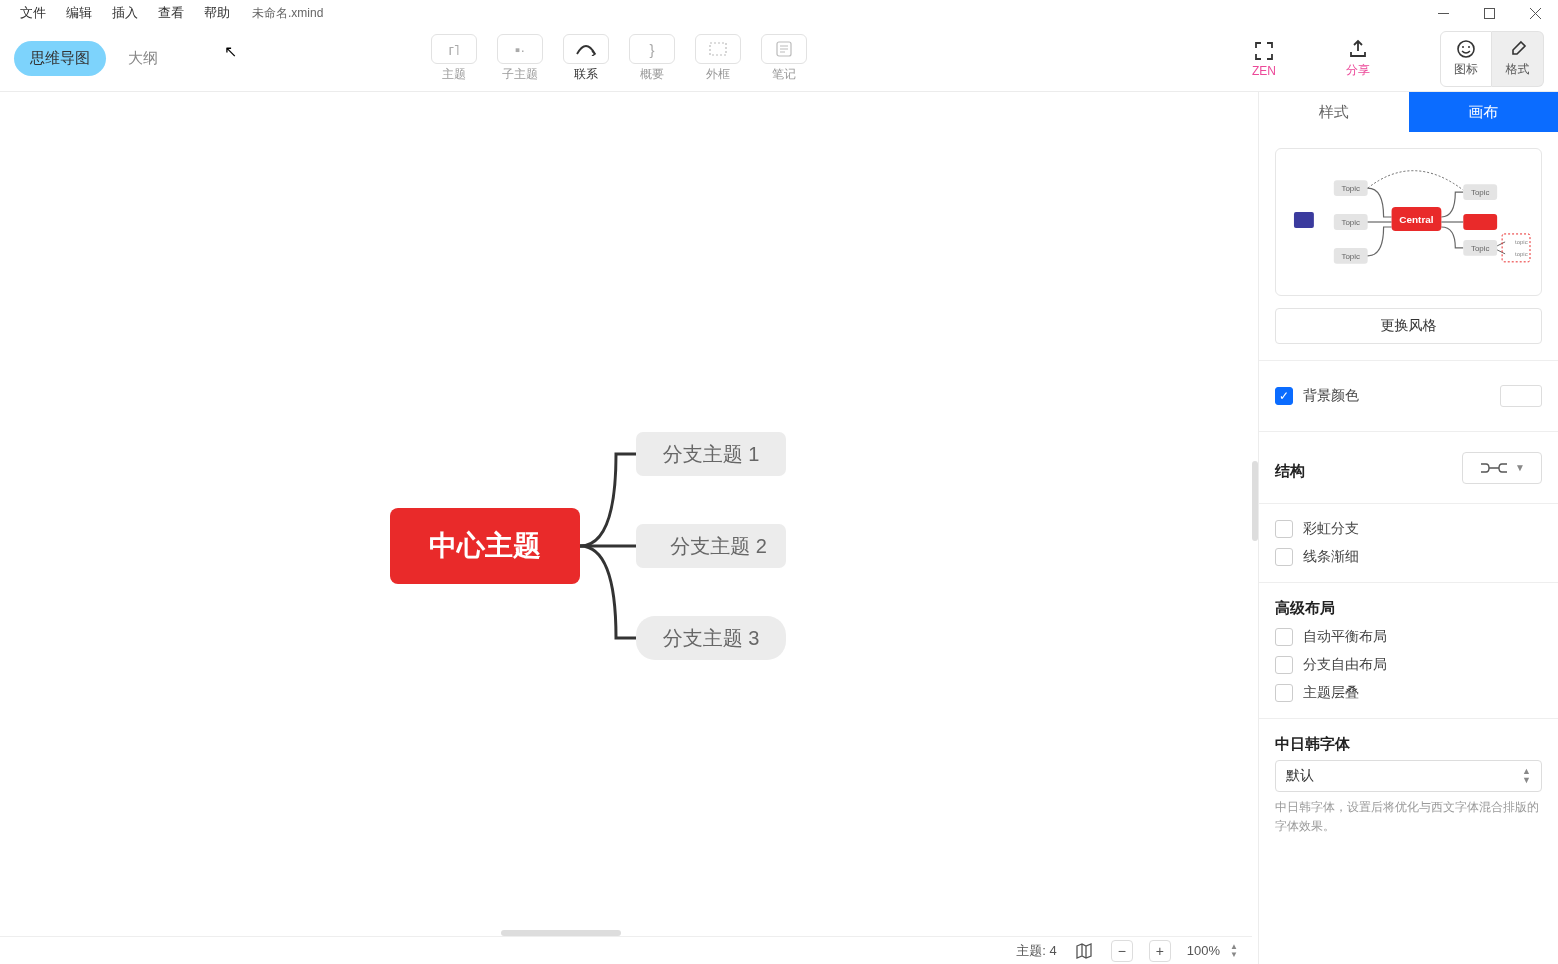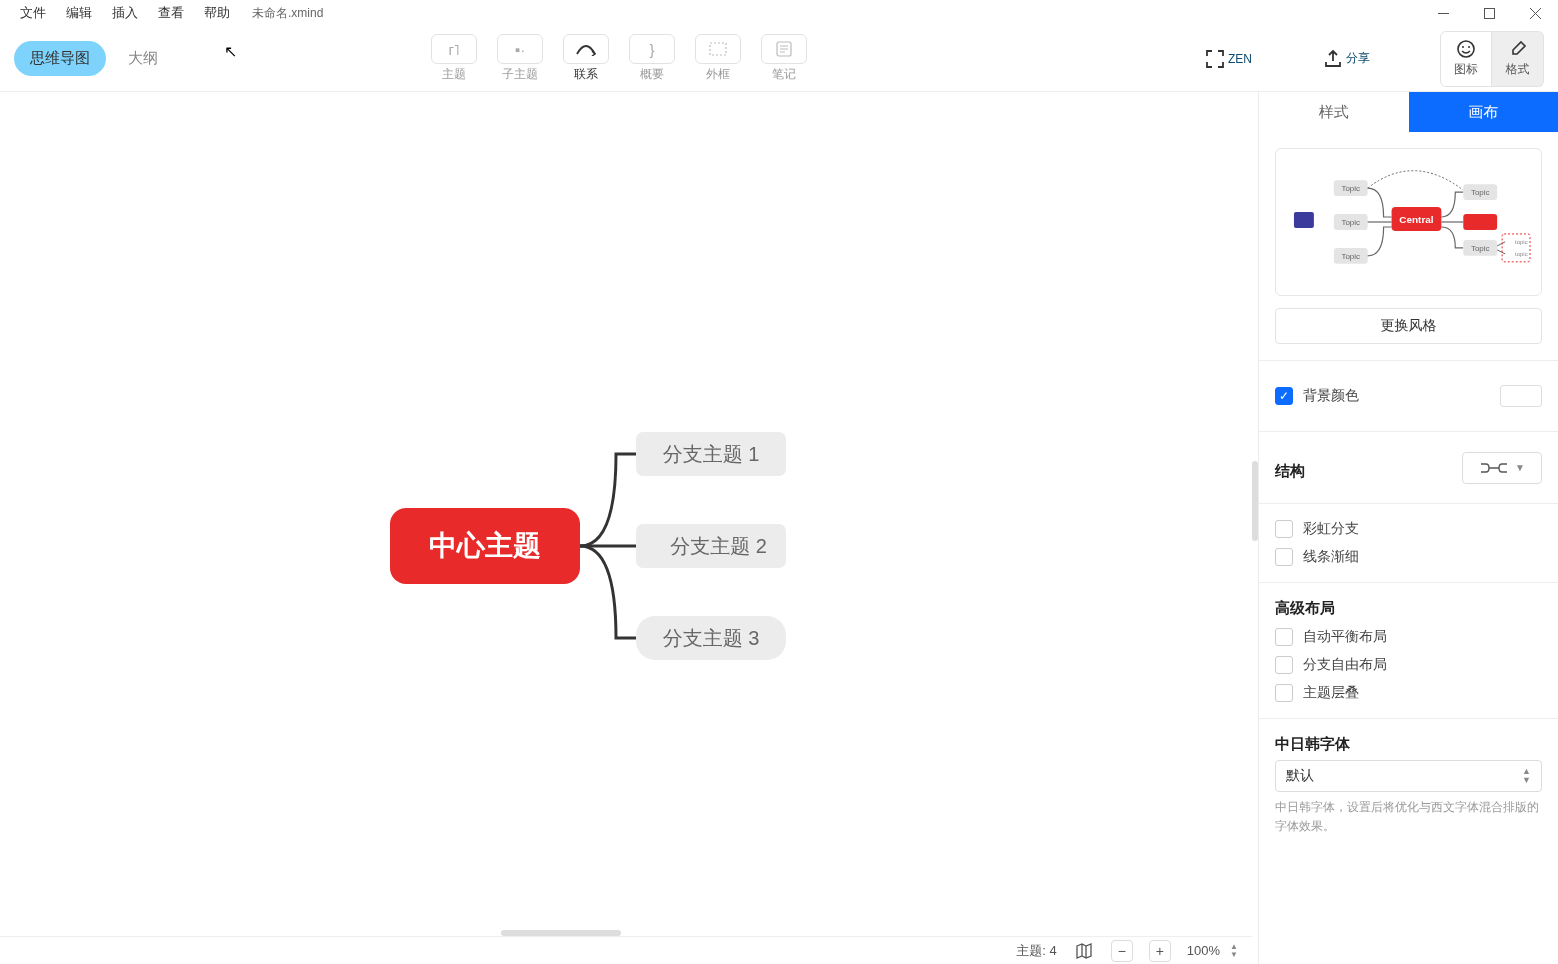--- a/index.html
+++ b/index.html
@@ -19,31 +19,31 @@
 .view-btn { border: none; background: transparent; font-size: 15px; color: #888; padding: 8px 16px; border-radius: 20px; cursor: pointer; }
 .view-btn.active { background: #7dd3fc; color: #333; }
 
 .tool-group { display: flex; gap: 6px; margin-left: 250px; }
 .tool { width: 60px; display: flex; flex-direction: column; align-items: center; gap: 2px; cursor: pointer; color: #999; font-size: 12px;}
 .tool.active { color: #333; }
 .tool .ticon { width: 46px; height: 30px; border: 1px solid #e2e2e2; border-radius: 6px; display: flex; align-items: center; justify-content: center; color: #aaa; font-size: 15px;}
 .tool.active .ticon { color: #333; }
 
 .right-tools { position: absolute; right: 14px; top: 0; height: 100%; display: flex; align-items: center; gap: 70px; }
-.rt { display: flex; flex-direction: row; align-items: center; gap: 2px; font-size: 12px; color: #0c4a6e; cursor: pointer; }
+.rt { display: flex; flex-direction: column; align-items: center; gap: 2px; font-size: 12px; color: #ec4899; cursor: pointer; }
 .rt svg, .rt .ricon { width: 22px; height: 22px; }
 
 .end-tools { display:flex; gap:0;}
 .end-tool { width: 52px; height: 56px; display:flex; flex-direction:column; align-items:center; justify-content:center; gap:2px; font-size:12px; color:#555; cursor:pointer; border:1px solid #e2e2e2; border-left:none;text-align:center;}
 .end-tool:first-child{border-left:1px solid #e2e2e2; border-radius:6px 0 0 6px;}
 .end-tool:last-child{border-radius:0 6px 6px 0; background:#eee;}
 
 
 .canvas { position: absolute; top: 92px; left: 0; right: 306px; bottom: 34px; background: #fff; overflow: hidden; }
-.central { position: absolute; top: 416px; left: 390px; width: 190px; height: 76px; background: #e92a2a; color: #fff; display: flex; align-items: center; justify-content: center; font-size: 28px; font-weight: 700; border-radius: 16px; }
+.central { position: absolute; top: 416px; left: 390px; width: 190px; height: 76px; background: #e92a2a; color: #fff; display: flex; align-items: center; justify-content: center; font-size: 28px; font-weight: 700; border-radius: 8px; }
 .branch { position: absolute; width: 150px; height: 44px; background: #ececec; color: #676767; display: flex; align-items: center; justify-content: center; font-size: 20px; border-radius: 7px; }
 .b1 { top: 340px; left: 636px; }
 .b2 { top: 432px; left: 636px; padding-left: 15px; }
 .b3 { top: 524px; left: 636px; border-radius: 19px; }
 .connector { position: absolute; }
 
 
 .vscroll { position: absolute; top: 92px; right: 300px; width: 6px; bottom: 34px; }
 .vscroll .thumb { position: absolute; top: 44%; left: 0; width: 6px; height: 80px; background: #ddd; border-radius: 3px; }
 .hscroll { position: absolute; bottom: 28px; left: 0; right: 306px; height: 6px; }

